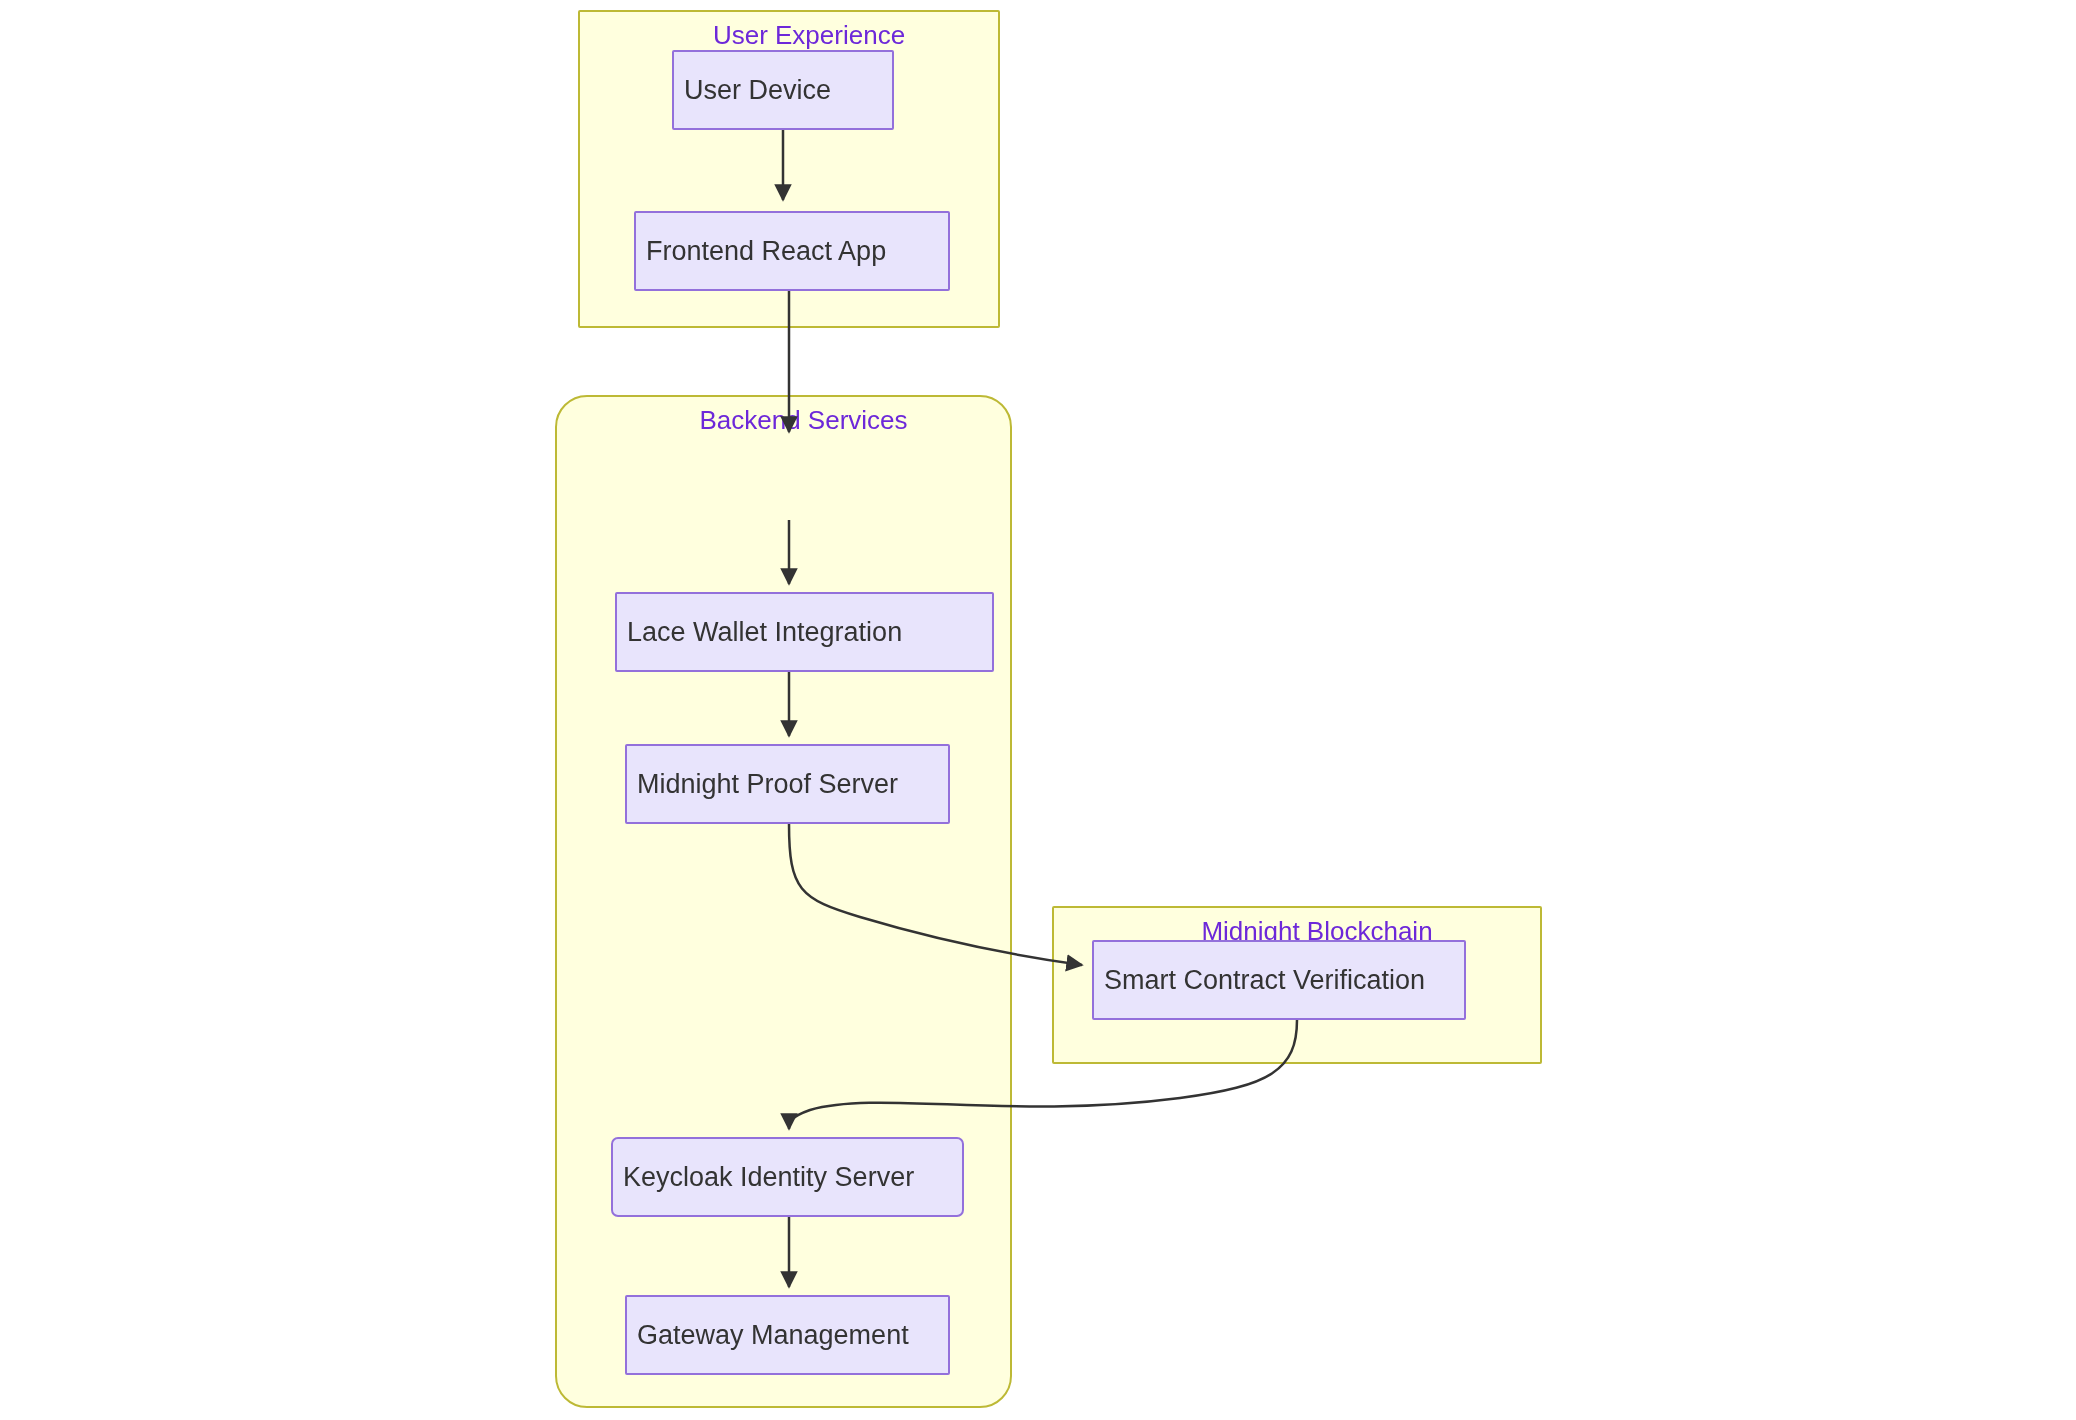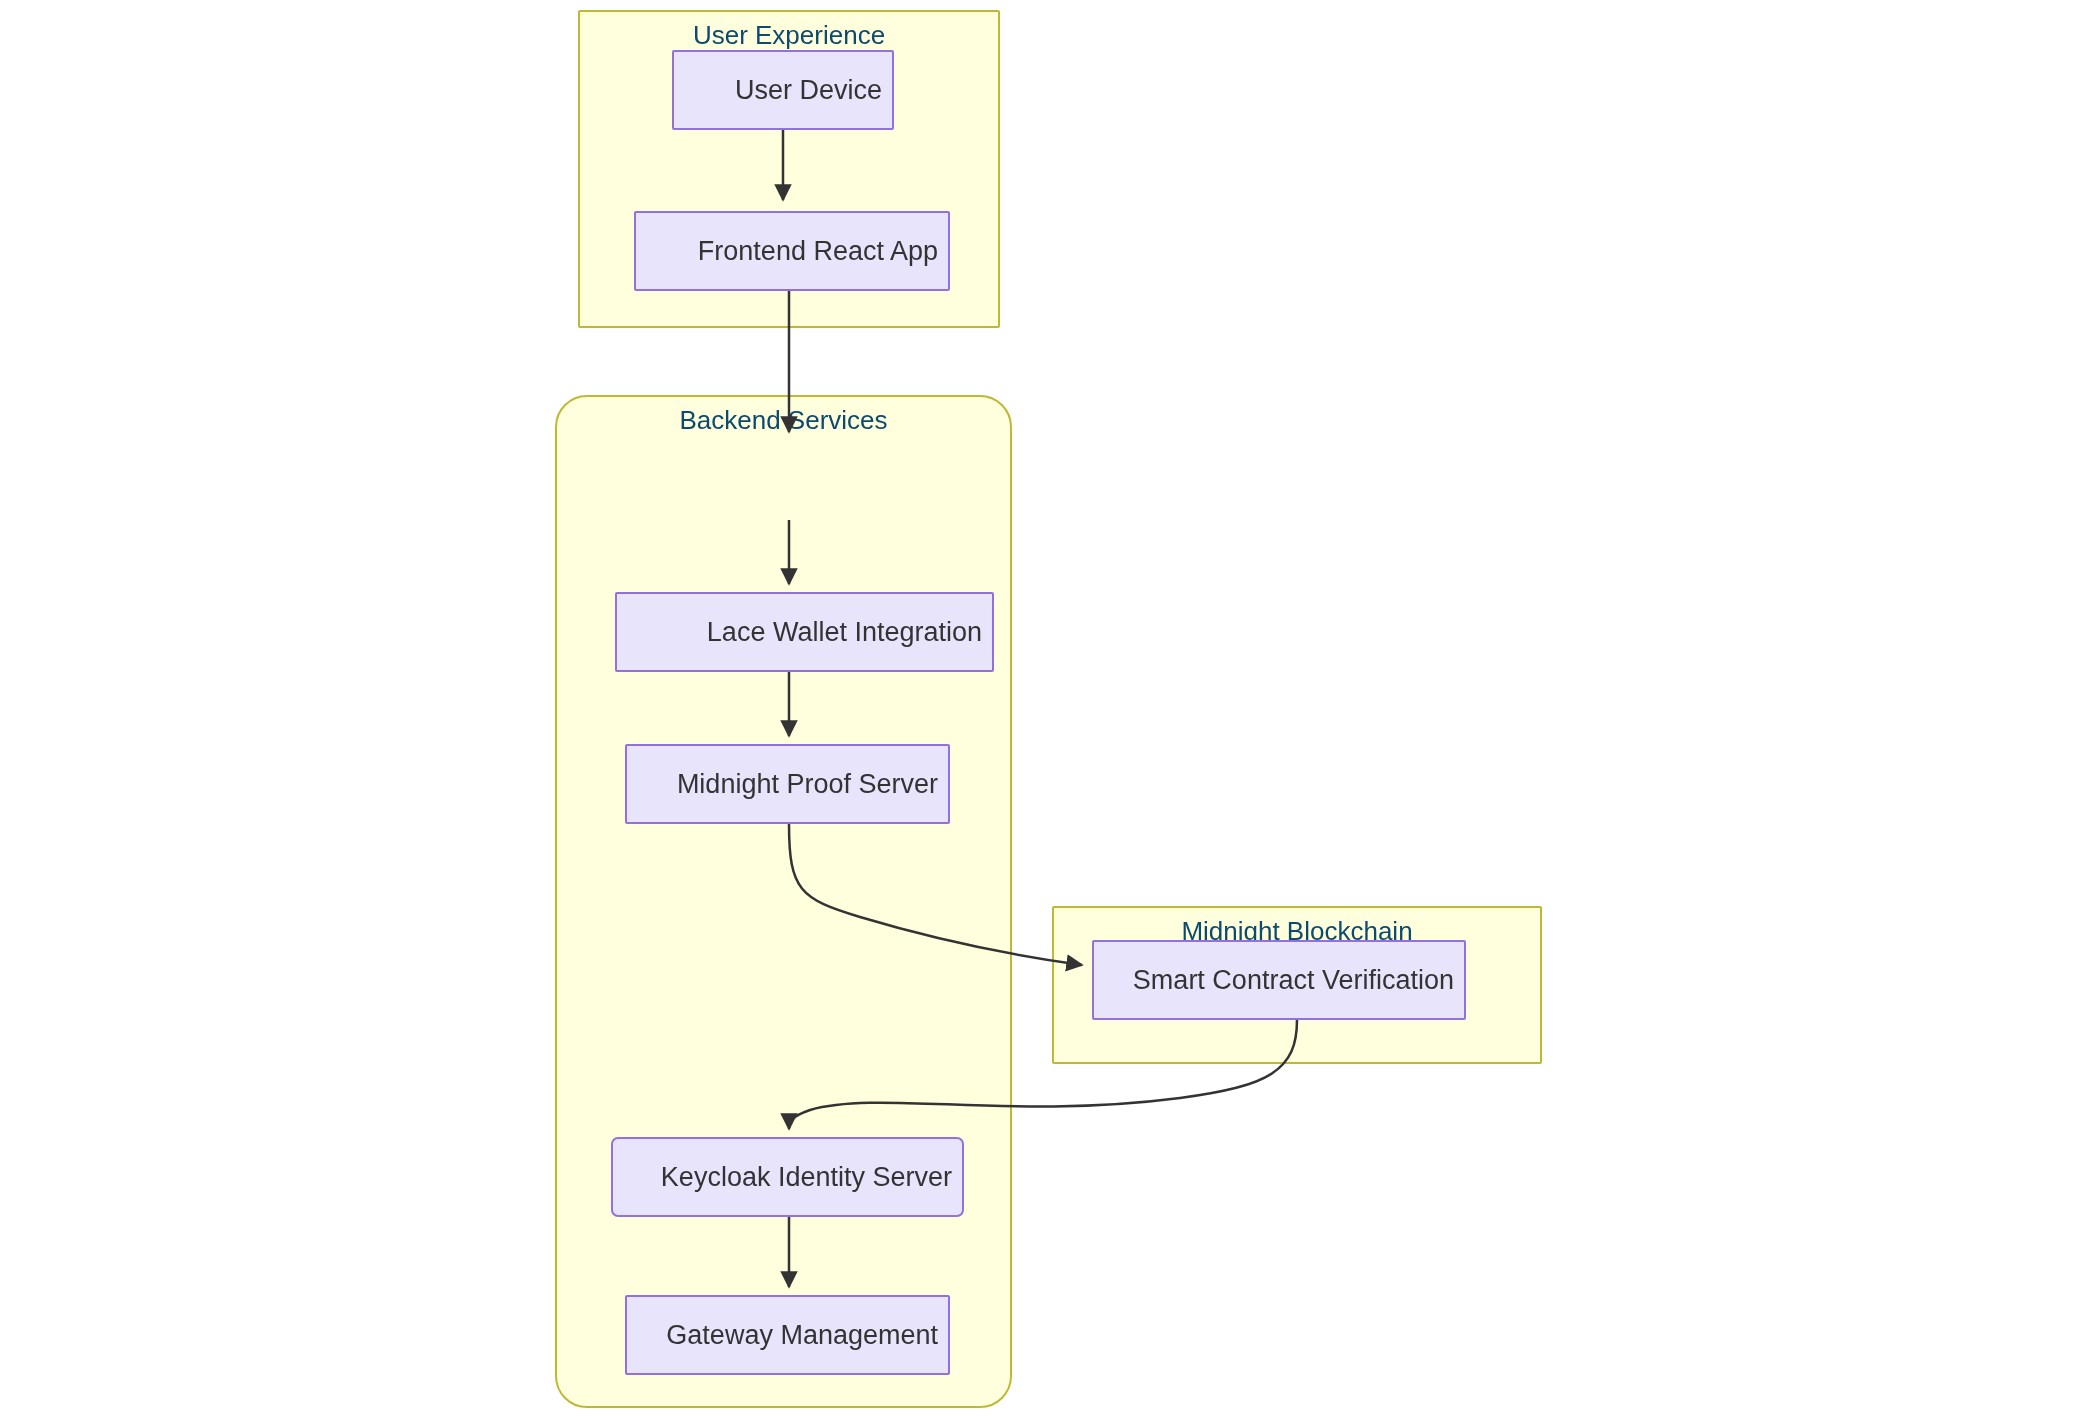--- a/index.html
+++ b/index.html
@@ -33,32 +33,33 @@
     border-radius: 2px;
   }
   .cluster-label {
     position: absolute;
     top: 8px;
     left: 0;
     width: 100%;
     text-align: center;
     font-size: 26px;
     line-height: 30px;
-    color: #0c4a6e;
+    color: #6d28d9;
     white-space: nowrap;
+    padding-left: 20px;
   }
   .node {
     position: absolute;
     box-sizing: border-box;
     background: #e8e4fc;
     border: 2px solid #9370db;
     border-radius: 2px;
     display: flex;
     align-items: center;
-    justify-content: flex-end;
+    justify-content: flex-start;
   }
   .node-label {
     font-size: 27px;
     line-height: 32px;
     color: #333333;
     text-align: center;
     white-space: nowrap;
     padding: 0 10px;
   }
   

